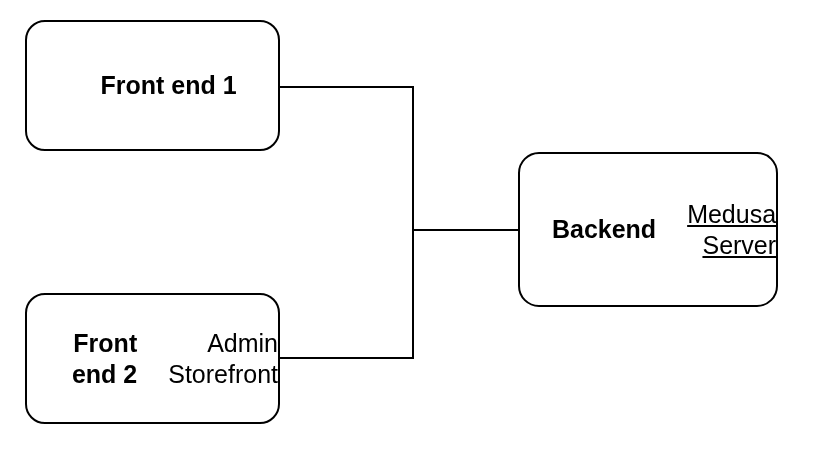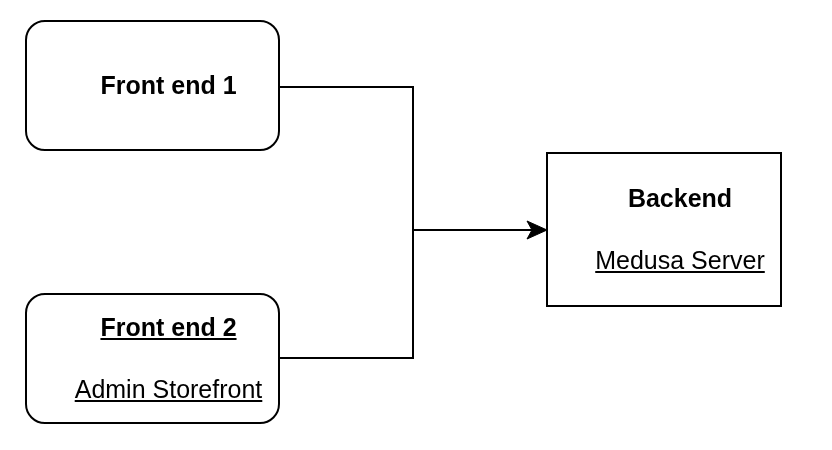--- a/index.html
+++ b/index.html
@@ -22,21 +22,21 @@
     top: 0;
     width: 832px;
     height: 450px;
   }
   .node {
     position: absolute;
     box-sizing: border-box;
     border: 2px solid #000000;
     background: #ffffff;
     display: flex;
-    flex-direction: column;
+    flex-direction: row;
     justify-content: center;
     align-items: center;
     gap: 31px;
     text-align: right;
     font-size: 25px;
     line-height: 31px;
     padding-left: 32px;
   }
   .node.rounded {
     border-radius: 20px;
@@ -56,27 +56,27 @@
     left: 25px;
     top: 20px;
     width: 255px;
     height: 131px;
   }
   #node-frontend2 {
     left: 25px;
     top: 293px;
     width: 255px;
     height: 131px;
-    text-decoration: underline;
   }
   #node-backend {
-    left: 546px;
+    left: 518px;
     top: 152px;
-    width: 236px;
+    width: 260px;
     height: 155px;
+    border-radius: 21px;
   }
 </style>
 </head>
 <body>
 
 <div class="canvas">
 
   <svg class="connectors" viewBox="0 0 832 450" xmlns="http://www.w3.org/2000/svg">
 
     <polyline points="279,87 413,87 413,358 279,358" fill="none" stroke="#000000" stroke-width="2"></polyline>

